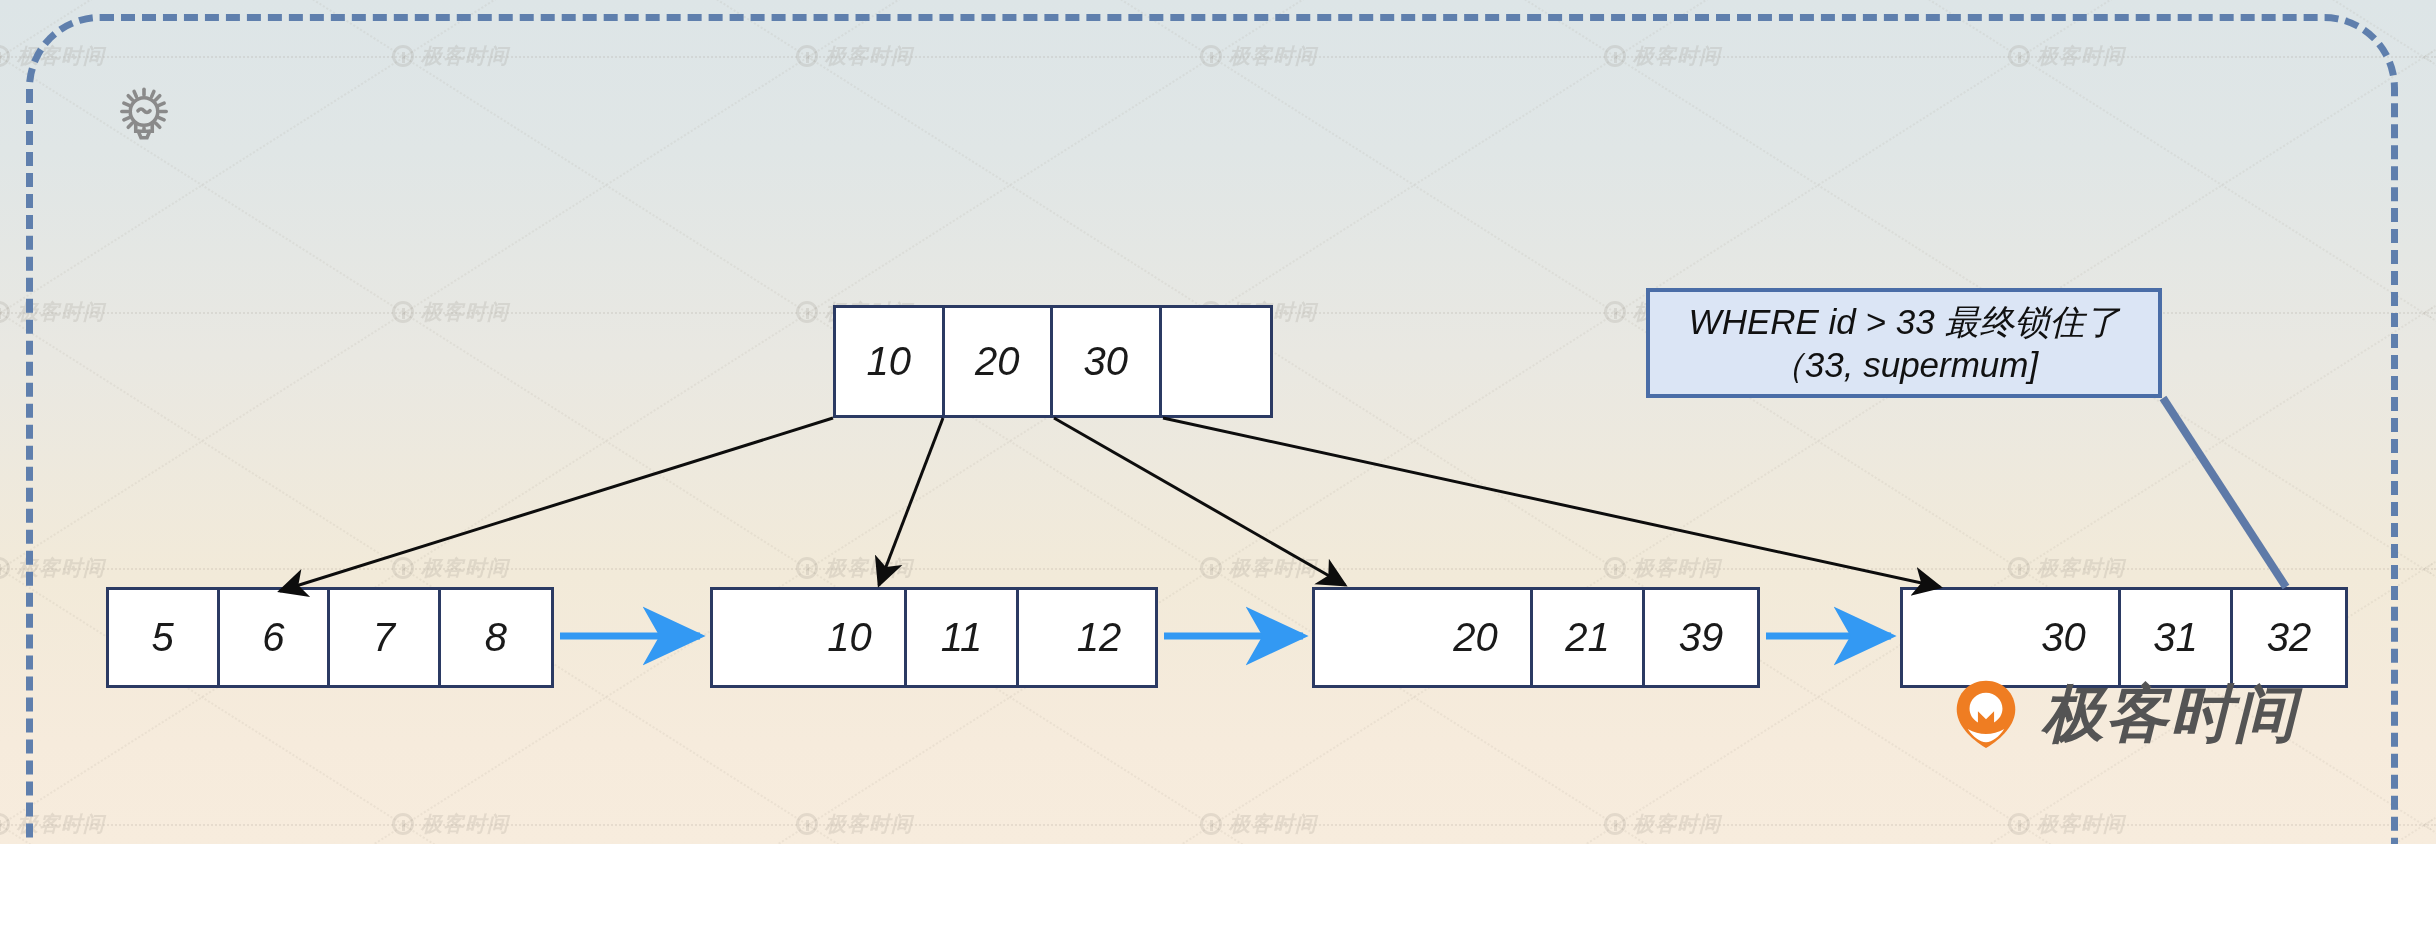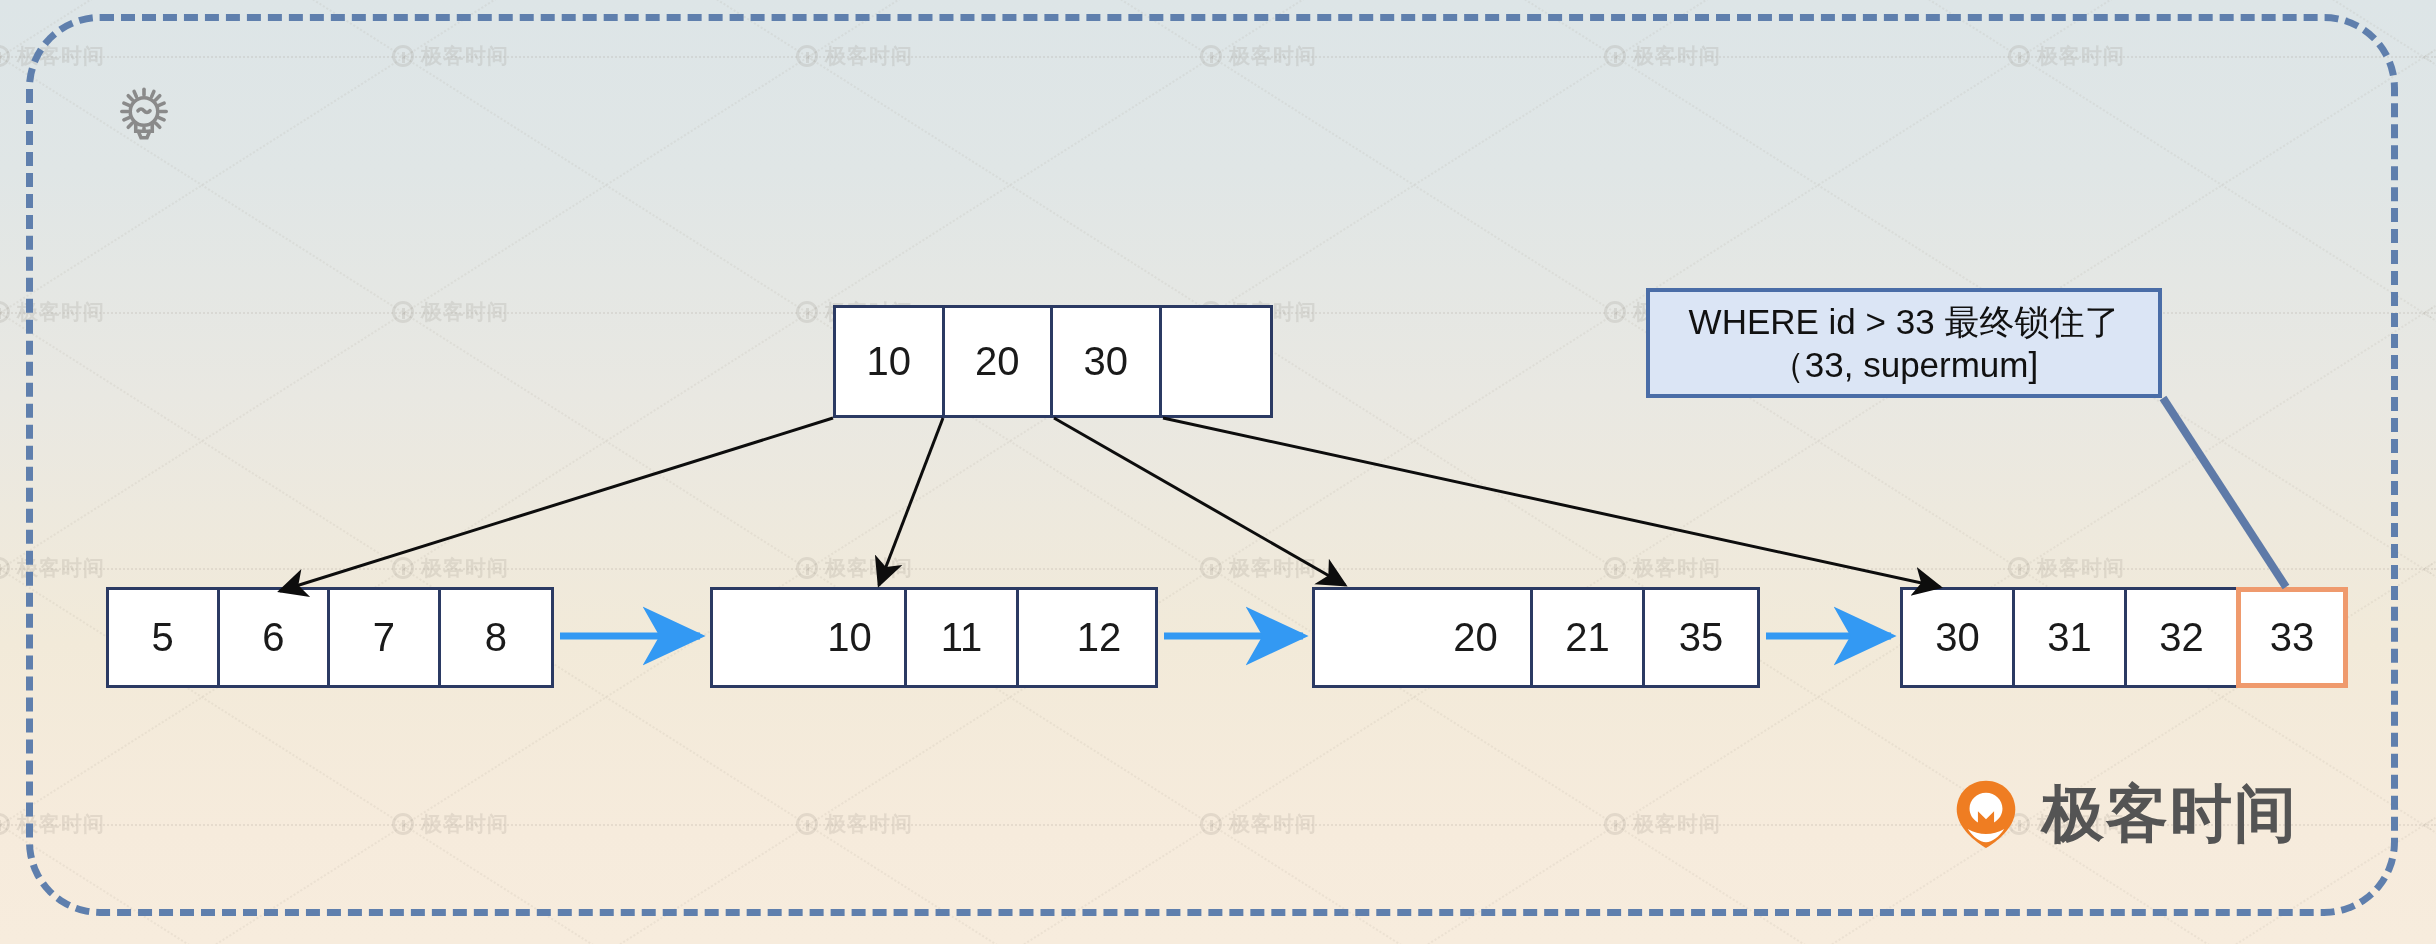--- a/index.html
+++ b/index.html
@@ -3,30 +3,31 @@
 <meta charset="utf-8">
 <style>
   html, body {
     margin: 0;
     padding: 0;
     background: #ffffff;
   }
   #stage {
     position: relative;
     width: 2436px;
-    height: 944px;
+    height: 844px;
     overflow: hidden;
     font-family: "Liberation Sans", "DejaVu Sans", sans-serif;
     background: linear-gradient(to bottom,
         #dde5e7 0%,
         #e0e6e6 18%,
         #e9e8e2 42%,
         #f2ead9 68%,
         #f6ebdc 88%,
         #f7ecdd 100%);
+    font-style: italic;
   }
 
   
   #watermarks {
     position: absolute;
     inset: 0;
     pointer-events: none;
     opacity: 0.55;
   }
   .wm-line-h {
@@ -430,28 +431,27 @@
 
   <div class="node" style="left:710px; top:587px; width:448px; height:101px;">
     <div class="cell" style="width:112px;">10</div>
     <div class="cell" style="width:112px;">11</div>
     <div class="cell" style="width:112px;margin-left:24px;">12</div>
   </div>
 
   <div class="node" style="left:1312px; top:587px; width:448px; height:101px;">
     <div class="cell" style="width:112px;">20</div>
     <div class="cell" style="width:112px;">21</div>
-    <div class="cell" style="width:112px;">35</div>
+    <div class="cell" style="width:112px;">39</div>
   </div>
 
   <div class="node" style="left:1900px; top:587px; width:448px; height:101px;">
     <div class="cell" style="width:112px;">30</div>
     <div class="cell" style="width:112px;">31</div>
     <div class="cell" style="width:112px;">32</div>
-    <div class="cell hl" style="width:112px;">33</div>
   </div>
 
   <svg id="bluelinks">
     <defs>
       <marker id="bh" markerWidth="10" markerHeight="10" refX="8.2" refY="5" orient="auto" markerUnits="strokeWidth">
         <path d="M0,0.8 L9,5 L0,9.2 L2.4,5 Z" fill="#3399f3"></path>
       </marker>
     </defs>
     <g stroke="#3399f3" stroke-width="7" fill="none" marker-end="url(#bh)">
       <path d="M560,636 L700,636"></path>

